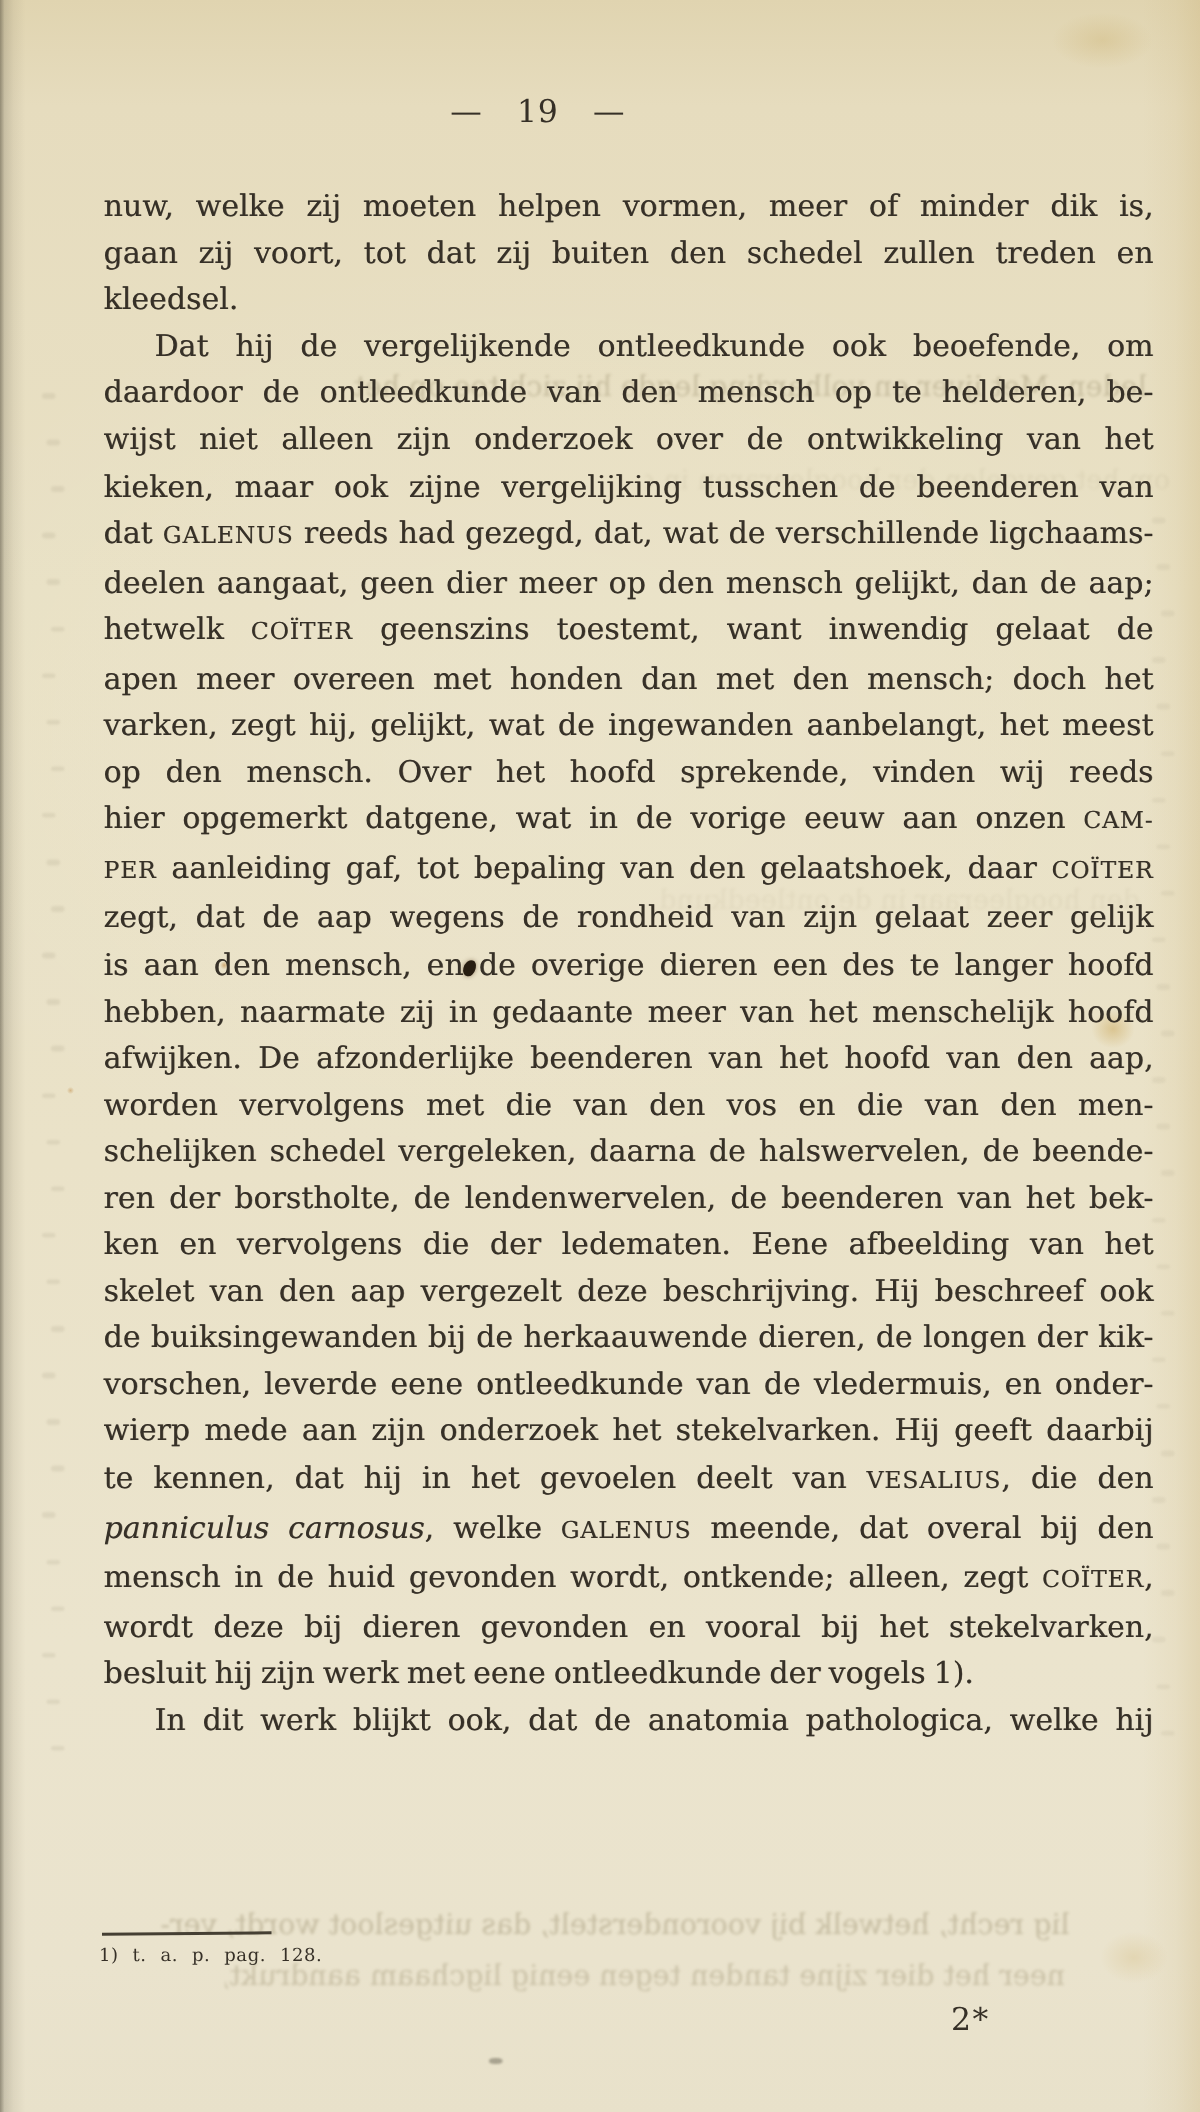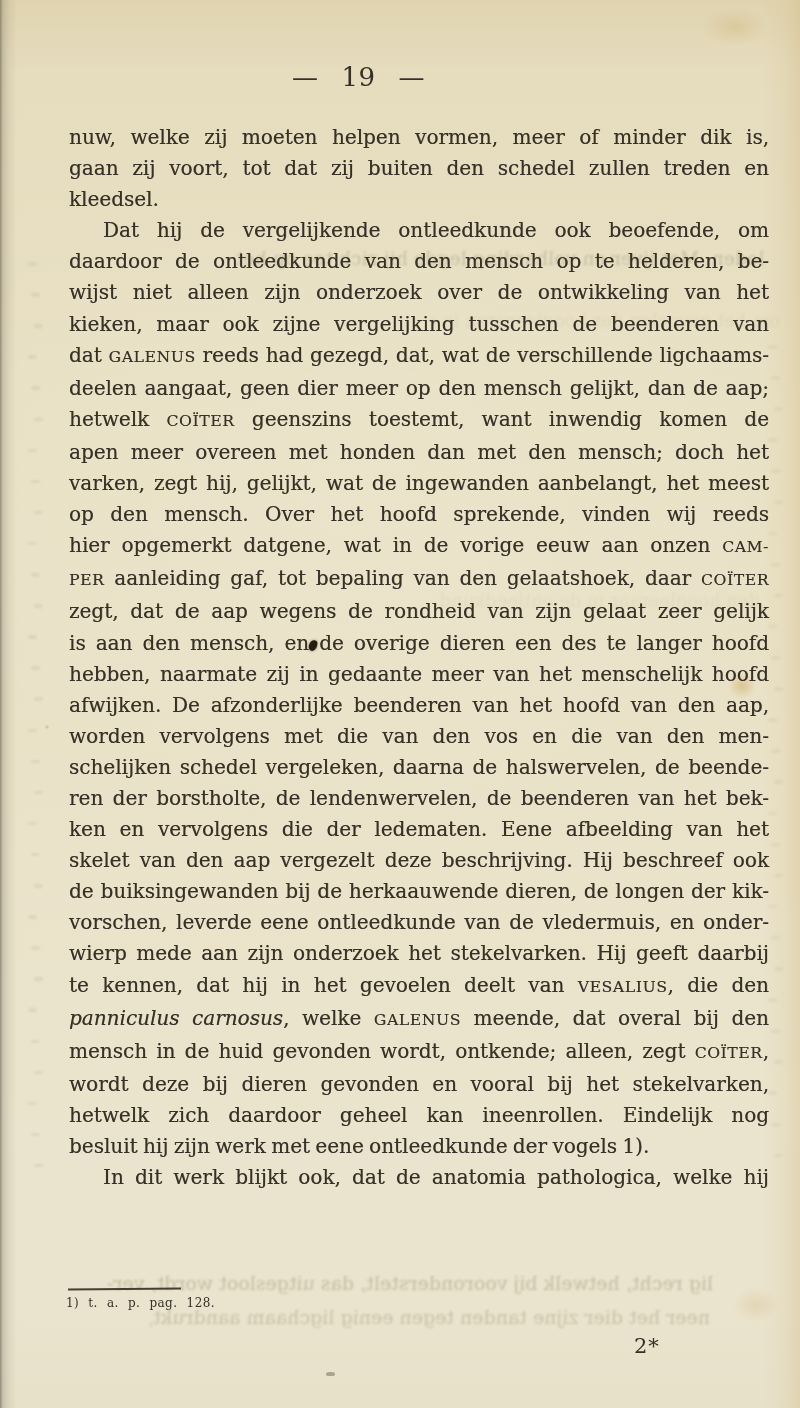--- a/index.html
+++ b/index.html
@@ -29,21 +29,21 @@
   .speck {
     position: absolute;
     background: #8f866c;
     border-radius: 2px;
     filter: blur(0.8px);
   }
   .header {
     position: absolute;
     top: 62px; left: 0; width: 717px;
     text-align: center;
-    font-size: 26px;
+    font-size: 21px;
     z-index: 3;
     letter-spacing: 0.5px;
   }
   .header .pnum { margin: 0 23px; }
   .body-text {
     position: absolute;
     top: 122px; left: 57px; width: 700px;
     font-size: 20px;
     line-height: 31.1px;
     word-spacing: -1px;
@@ -180,21 +180,21 @@
   <div class="body-text" id="bodyText">
       <div class="line"><span>nuw, welke zij moeten helpen vormen, meer of minder dik is,</span></div>
       <div class="line"><span>gaan zij voort, tot dat zij buiten den schedel zullen treden en</span></div>
       <div class="line last"><span>kleedsel.</span></div>
       <div class="line indent"><span>Dat hij de vergelijkende ontleedkunde ook beoefende, om</span></div>
       <div class="line"><span>daardoor de ontleedkunde van den mensch op te helderen, be-</span></div>
       <div class="line"><span>wijst niet alleen zijn onderzoek over de ontwikkeling van het</span></div>
       <div class="line"><span>kieken, maar ook zijne vergelijking tusschen de beenderen van</span></div>
       <div class="line"><span>dat </span><span class="sc">GALENUS</span><span> reeds had gezegd, dat, wat de verschillende ligchaams-</span></div>
       <div class="line"><span>deelen aangaat, geen dier meer op den mensch gelijkt, dan de aap;</span></div>
-      <div class="line"><span>hetwelk </span><span class="sc">COÏTER</span><span> geenszins toestemt, want inwendig komen de</span></div>
+      <div class="line"><span>hetwelk </span><span class="sc">COÏTER</span><span> geenszins toestemt, want inwendig gelaat de</span></div>
       <div class="line"><span>apen meer overeen met honden dan met den mensch; doch het</span></div>
       <div class="line"><span>varken, zegt hij, gelijkt, wat de ingewanden aanbelangt, het meest</span></div>
       <div class="line"><span>op den mensch. Over het hoofd sprekende, vinden wij reeds</span></div>
       <div class="line"><span>hier opgemerkt datgene, wat in de vorige eeuw aan onzen </span><span class="sc">CAM-</span></div>
       <div class="line"><span class="sc">PER</span><span> aanleiding gaf, tot bepaling van den gelaatshoek, daar </span><span class="sc">COÏTER</span></div>
       <div class="line"><span>zegt, dat de aap wegens de rondheid van zijn gelaat zeer gelijk</span></div>
       <div class="line"><span>is aan den mensch, en de overige dieren een des te langer hoofd</span></div>
       <div class="line"><span>hebben, naarmate zij in gedaante meer van het menschelijk hoofd</span></div>
       <div class="line"><span>afwijken. De afzonderlijke beenderen van het hoofd van den aap,</span></div>
       <div class="line"><span>worden vervolgens met die van den vos en die van den men-</span></div>
@@ -202,21 +202,20 @@
       <div class="line"><span>ren der borstholte, de lendenwervelen, de beenderen van het bek-</span></div>
       <div class="line"><span>ken en vervolgens die der ledematen. Eene afbeelding van het</span></div>
       <div class="line"><span>skelet van den aap vergezelt deze beschrijving. Hij beschreef ook</span></div>
       <div class="line"><span>de buiksingewanden bij de herkaauwende dieren, de longen der kik-</span></div>
       <div class="line"><span>vorschen, leverde eene ontleedkunde van de vledermuis, en onder-</span></div>
       <div class="line"><span>wierp mede aan zijn onderzoek het stekelvarken. Hij geeft daarbij</span></div>
       <div class="line"><span>te kennen, dat hij in het gevoelen deelt van </span><span class="sc">VESALIUS</span><span>, die den</span></div>
       <div class="line"><span class="it">panniculus carnosus</span><span>, welke </span><span class="sc">GALENUS</span><span> meende, dat overal bij den</span></div>
       <div class="line"><span>mensch in de huid gevonden wordt, ontkende; alleen, zegt </span><span class="sc">COÏTER</span><span>,</span></div>
       <div class="line"><span>wordt deze bij dieren gevonden en vooral bij het stekelvarken,</span></div>
-      <div class="line"><span>hetwelk zich daardoor geheel kan ineenrollen. Eindelijk nog</span></div>
       <div class="line last"><span>besluit hij zijn werk met eene ontleedkunde der vogels 1).</span></div>
       <div class="line indent"><span>In dit werk blijkt ook, dat de anatomia pathologica, welke hij</span></div>
     </div>
 
   <div class="fn-rule"></div>
   <div class="footnote">1) t. a. p. pag. 128.</div>
   <div class="signature">2*</div>
 
   <div class="ink-blot"></div>
   <div class="stain s1"></div>

